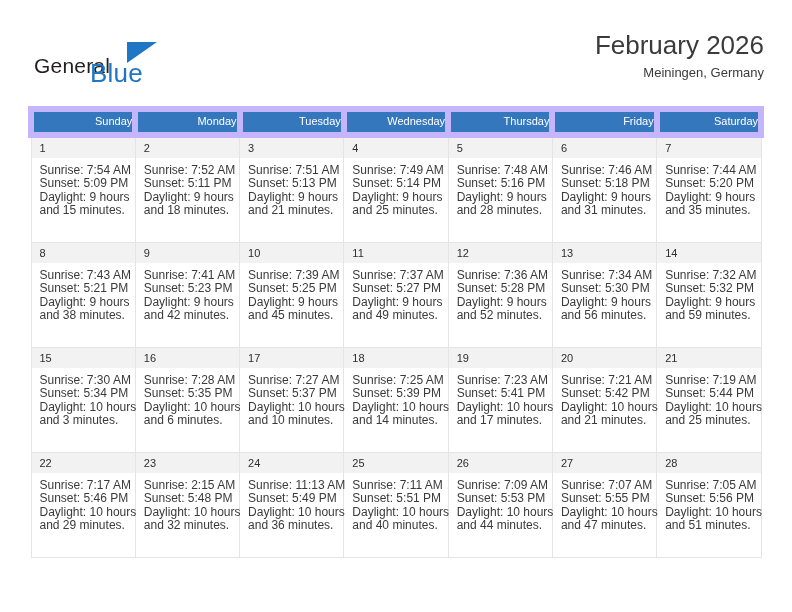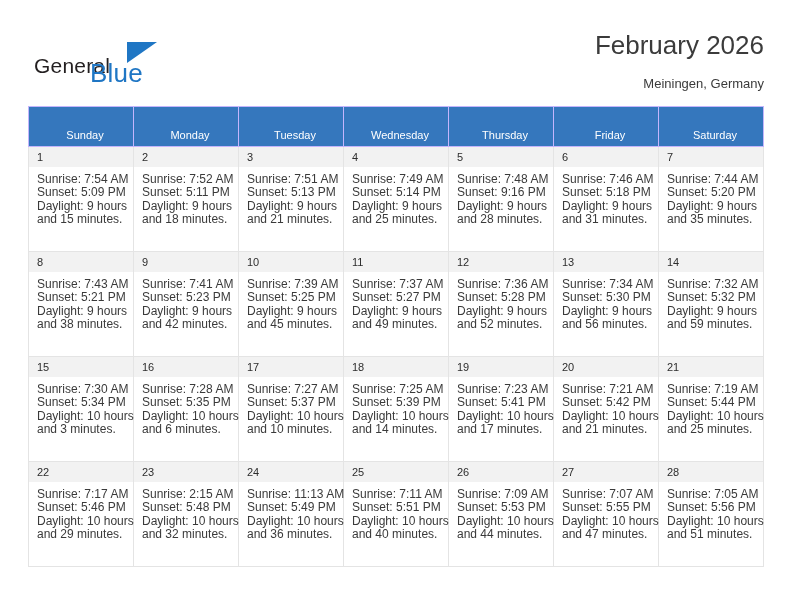--- a/index.html
+++ b/index.html
@@ -72,44 +72,44 @@
   }
   .cal-title {
     font-size: 26px;
     color: #3b3b3b;
     font-weight: normal;
     line-height: 30px;
     white-space: nowrap;
     text-align: center;
   }
   .cal-subtitle {
-    margin-top: 16px;
+    margin-top: 5px;
     font-size: 13px;
     color: #3b3b3b;
     line-height: 16px;
     white-space: nowrap;
   }
 
   
   .calendar {
     position: absolute;
     left: 28px;
     top: 106px;
     width: 736px;
     border-collapse: collapse;
     table-layout: fixed;
   }
   .calendar th {
     background: #3577bd;
     color: #ffffff;
     font-size: 11px;
     font-weight: normal;
-    text-align: center;
-    padding: 22px 0 5px 8px;
-    border: 1px solid #c4b5fd;
+    text-align: right;
+    padding: 3px 0 5px 8px;
+    border: 6px solid #c4b5fd;
     height: 12px;
   }
   .calendar td {
     vertical-align: top;
     border: 1px solid #e4e4e4;
     padding: 0;
     height: 104px;
     background: #ffffff;
   }
   .daynum {
@@ -197,21 +197,21 @@
             <div>Sunrise: 7:49 AM</div>
             <div>Sunset: 5:14 PM</div>
             <div>Daylight: 9 hours</div>
             <div>and 25 minutes.</div>
           </div>
         </td>
         <td>
           <div class="daynum">5</div>
           <div class="daybody">
             <div>Sunrise: 7:48 AM</div>
-            <div>Sunset: 9:16 PM</div>
+            <div>Sunset: 5:16 PM</div>
             <div>Daylight: 9 hours</div>
             <div>and 28 minutes.</div>
           </div>
         </td>
         <td>
           <div class="daynum">6</div>
           <div class="daybody">
             <div>Sunrise: 7:46 AM</div>
             <div>Sunset: 5:18 PM</div>
             <div>Daylight: 9 hours</div>

